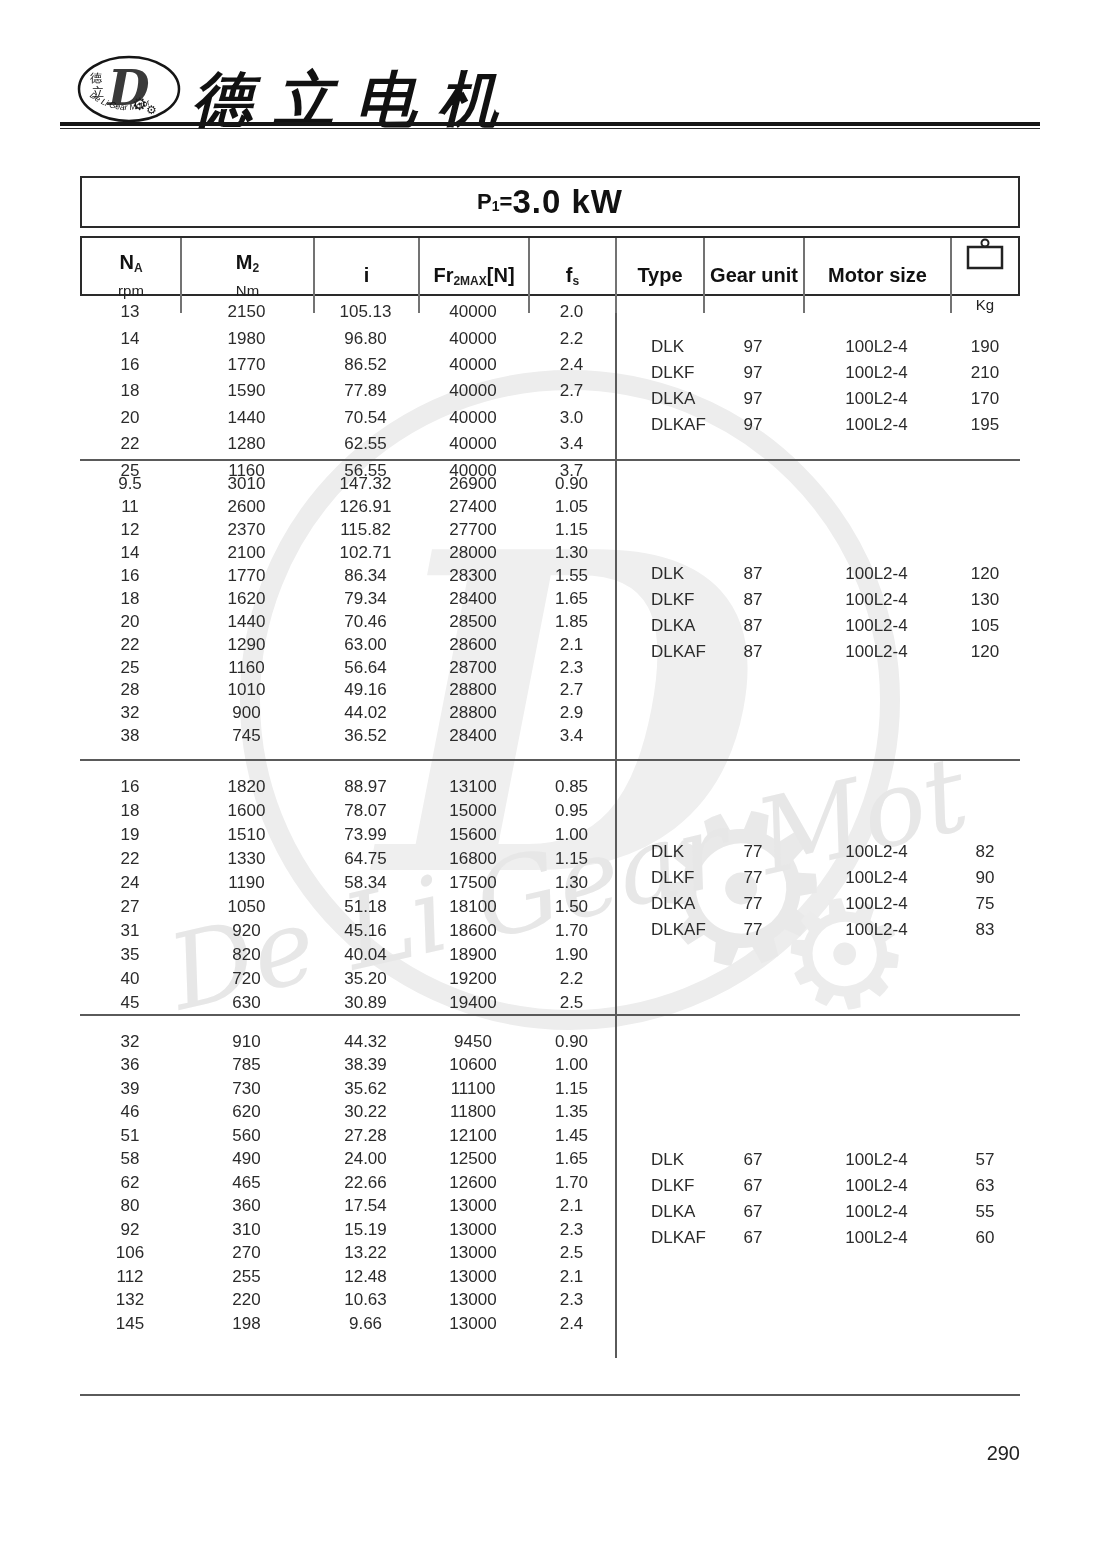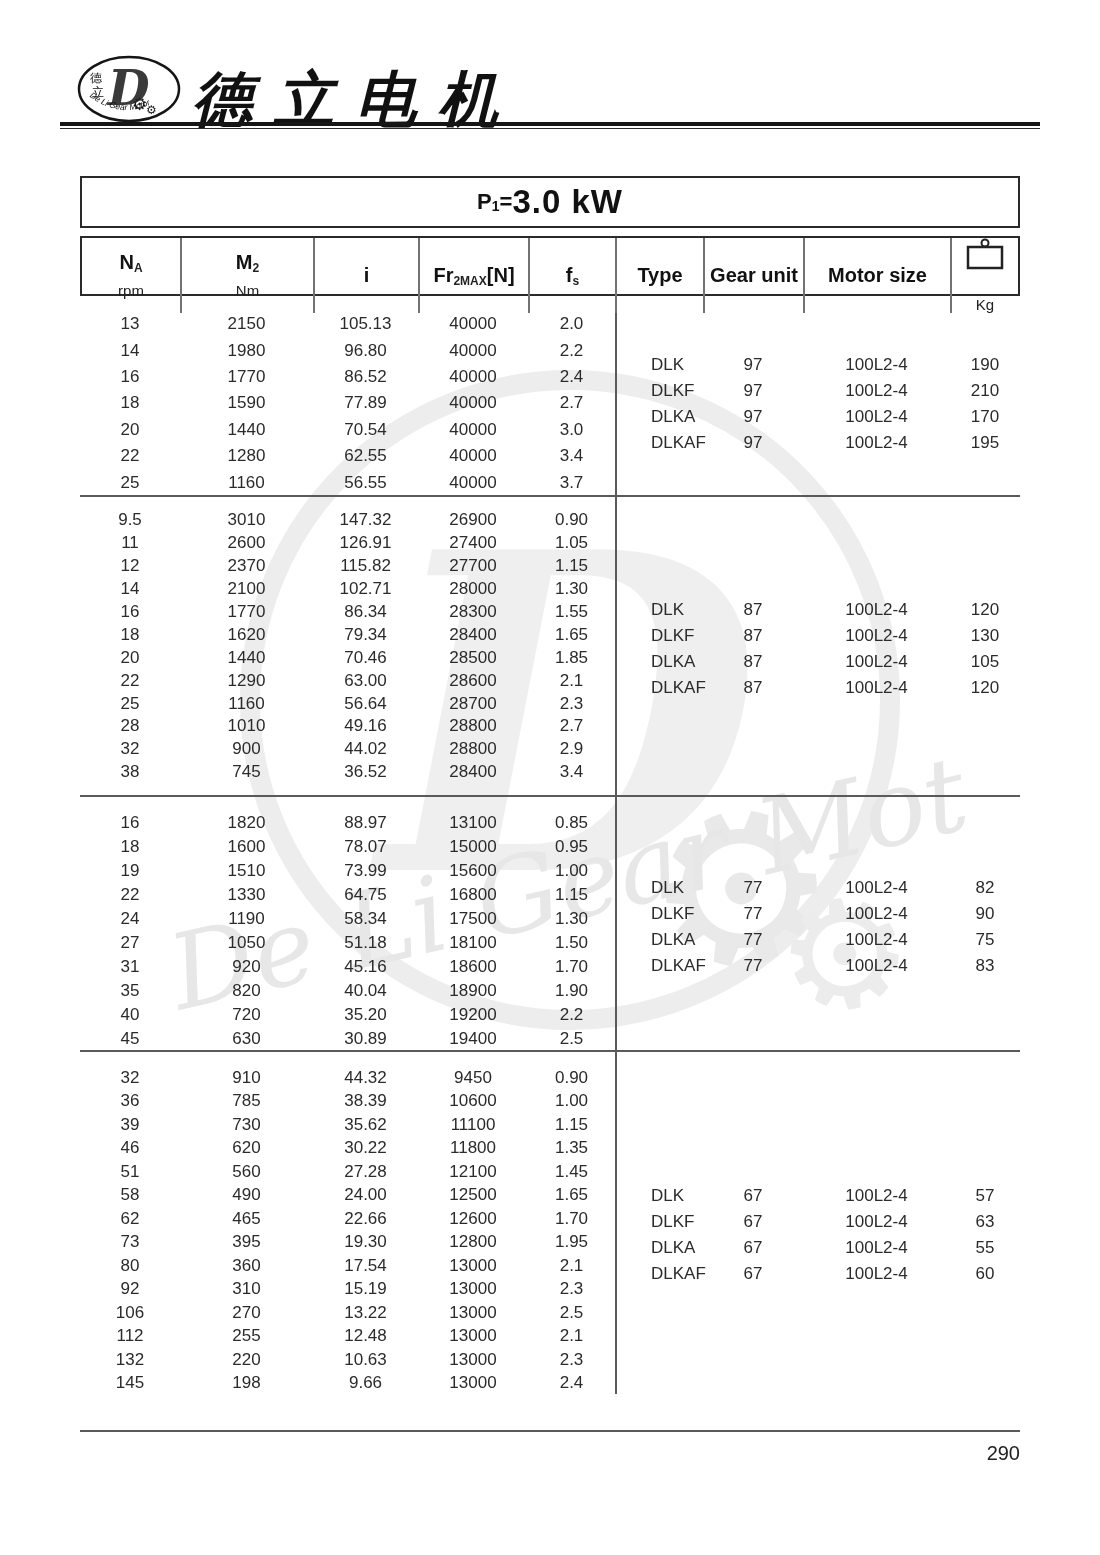--- a/index.html
+++ b/index.html
@@ -44,21 +44,21 @@
   .tbody{position:absolute;left:80px;top:297px;width:940px;z-index:1;}
   .block{position:relative;border-bottom:2px solid #5a5a5a;box-sizing:border-box;}
   .block .rows{width:535px;}
   .row{display:grid;grid-template-columns:100px 133px 105px 110px 87px;height:var(--rh);align-items:center;}
   .row .cell{text-align:center;font-size:17px;color:#2b2b2b;}
   .type-group{position:absolute;left:535px;width:405px;}
   .trow{display:grid;grid-template-columns:88px 100px 147px 70px;height:26px;align-items:center;}
   .trow .cell{text-align:center;font-size:17px;color:#2b2b2b;}
   .trow .cell:first-child{text-align:left;padding-left:36px;}
   .vline{position:absolute;left:535px;top:0;bottom:0;width:2px;background:#5a5a5a;}
-  .b1{height:200px;padding-top:14px;--rh:26.4px;}
+  .b1{height:164px;padding-top:2px;--rh:26.4px;}
   .b1 .vline{top:16px;}
   .b1 .type-group{top:calc(50% + 8px);transform:translateY(-50%);}
   .b2{height:300px;padding-top:12px;--rh:22.9px;}
   .b2 .type-group{top:calc(50% + 3px);transform:translateY(-50%);}
   .b3{height:255px;padding-top:14px;--rh:24px;}
   .b3 .type-group{top:calc(50% + 3px);transform:translateY(-50%);}
   .b4{height:380px;padding-top:14px;--rh:23.5px;}
   .b4 .vline{bottom:36px;}
   .b4 .type-group{top:calc(50% - 6px);transform:translateY(-50%);}
   
@@ -486,27 +486,20 @@
             <span class="cell">1.65</span>
           </div>
           <div class="row">
             <span class="cell">62</span>
             <span class="cell">465</span>
             <span class="cell">22.66</span>
             <span class="cell">12600</span>
             <span class="cell">1.70</span>
           </div>
           <div class="row">
-            <span class="cell">73</span>
-            <span class="cell">395</span>
-            <span class="cell">19.30</span>
-            <span class="cell">12800</span>
-            <span class="cell">1.95</span>
-          </div>
-          <div class="row">
             <span class="cell">80</span>
             <span class="cell">360</span>
             <span class="cell">17.54</span>
             <span class="cell">13000</span>
             <span class="cell">2.1</span>
           </div>
           <div class="row">
             <span class="cell">92</span>
             <span class="cell">310</span>
             <span class="cell">15.19</span>

